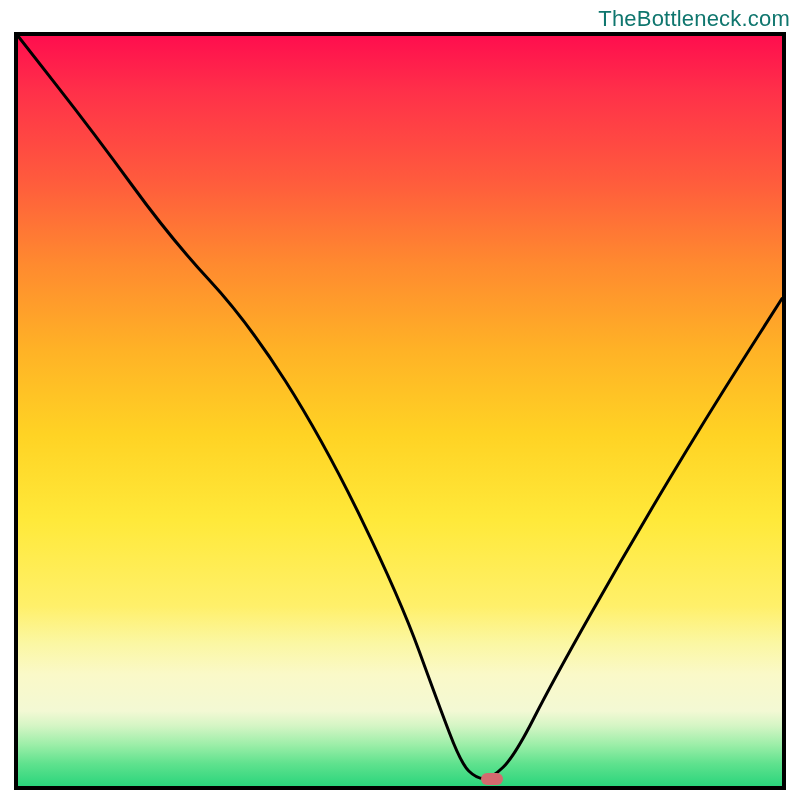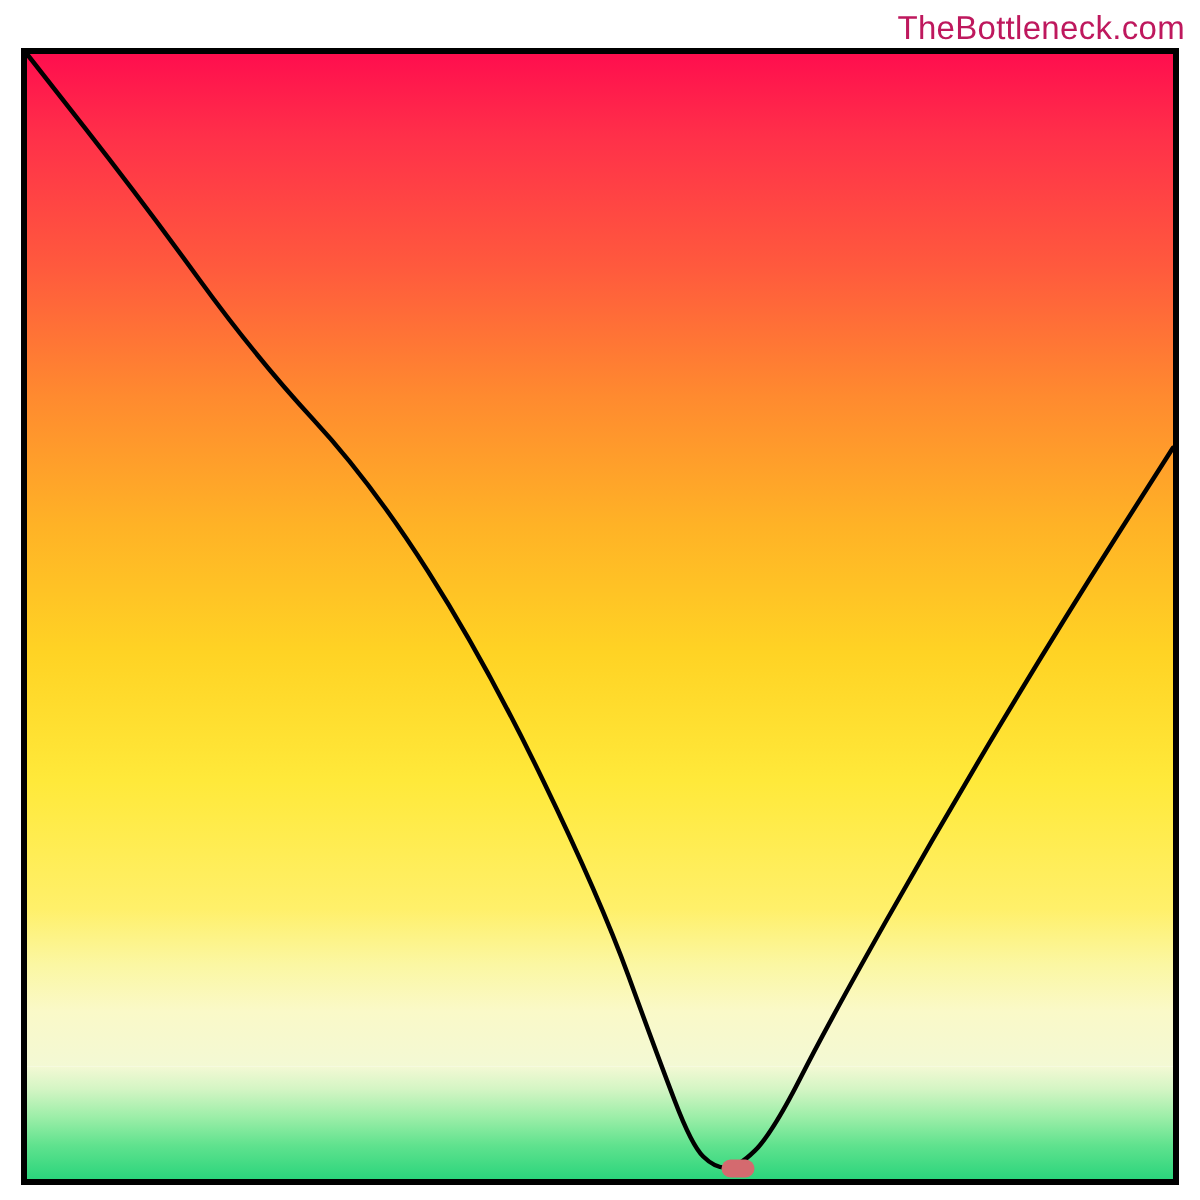--- a/index.html
+++ b/index.html
@@ -12,21 +12,21 @@
   }
   .container {
     position: relative;
     width: 800px;
     height: 800px;
   }
   .watermark {
     position: absolute;
     top: 6px;
     right: 10px;
-    color: #be185d;
+    color: #0f766e;
     font-size: 22px;
     letter-spacing: 0.2px;
     font-weight: 500;
     z-index: 10;
   }
   .frame {
     position: absolute;
     left: 14px;
     top: 32px;
     width: 772px;

